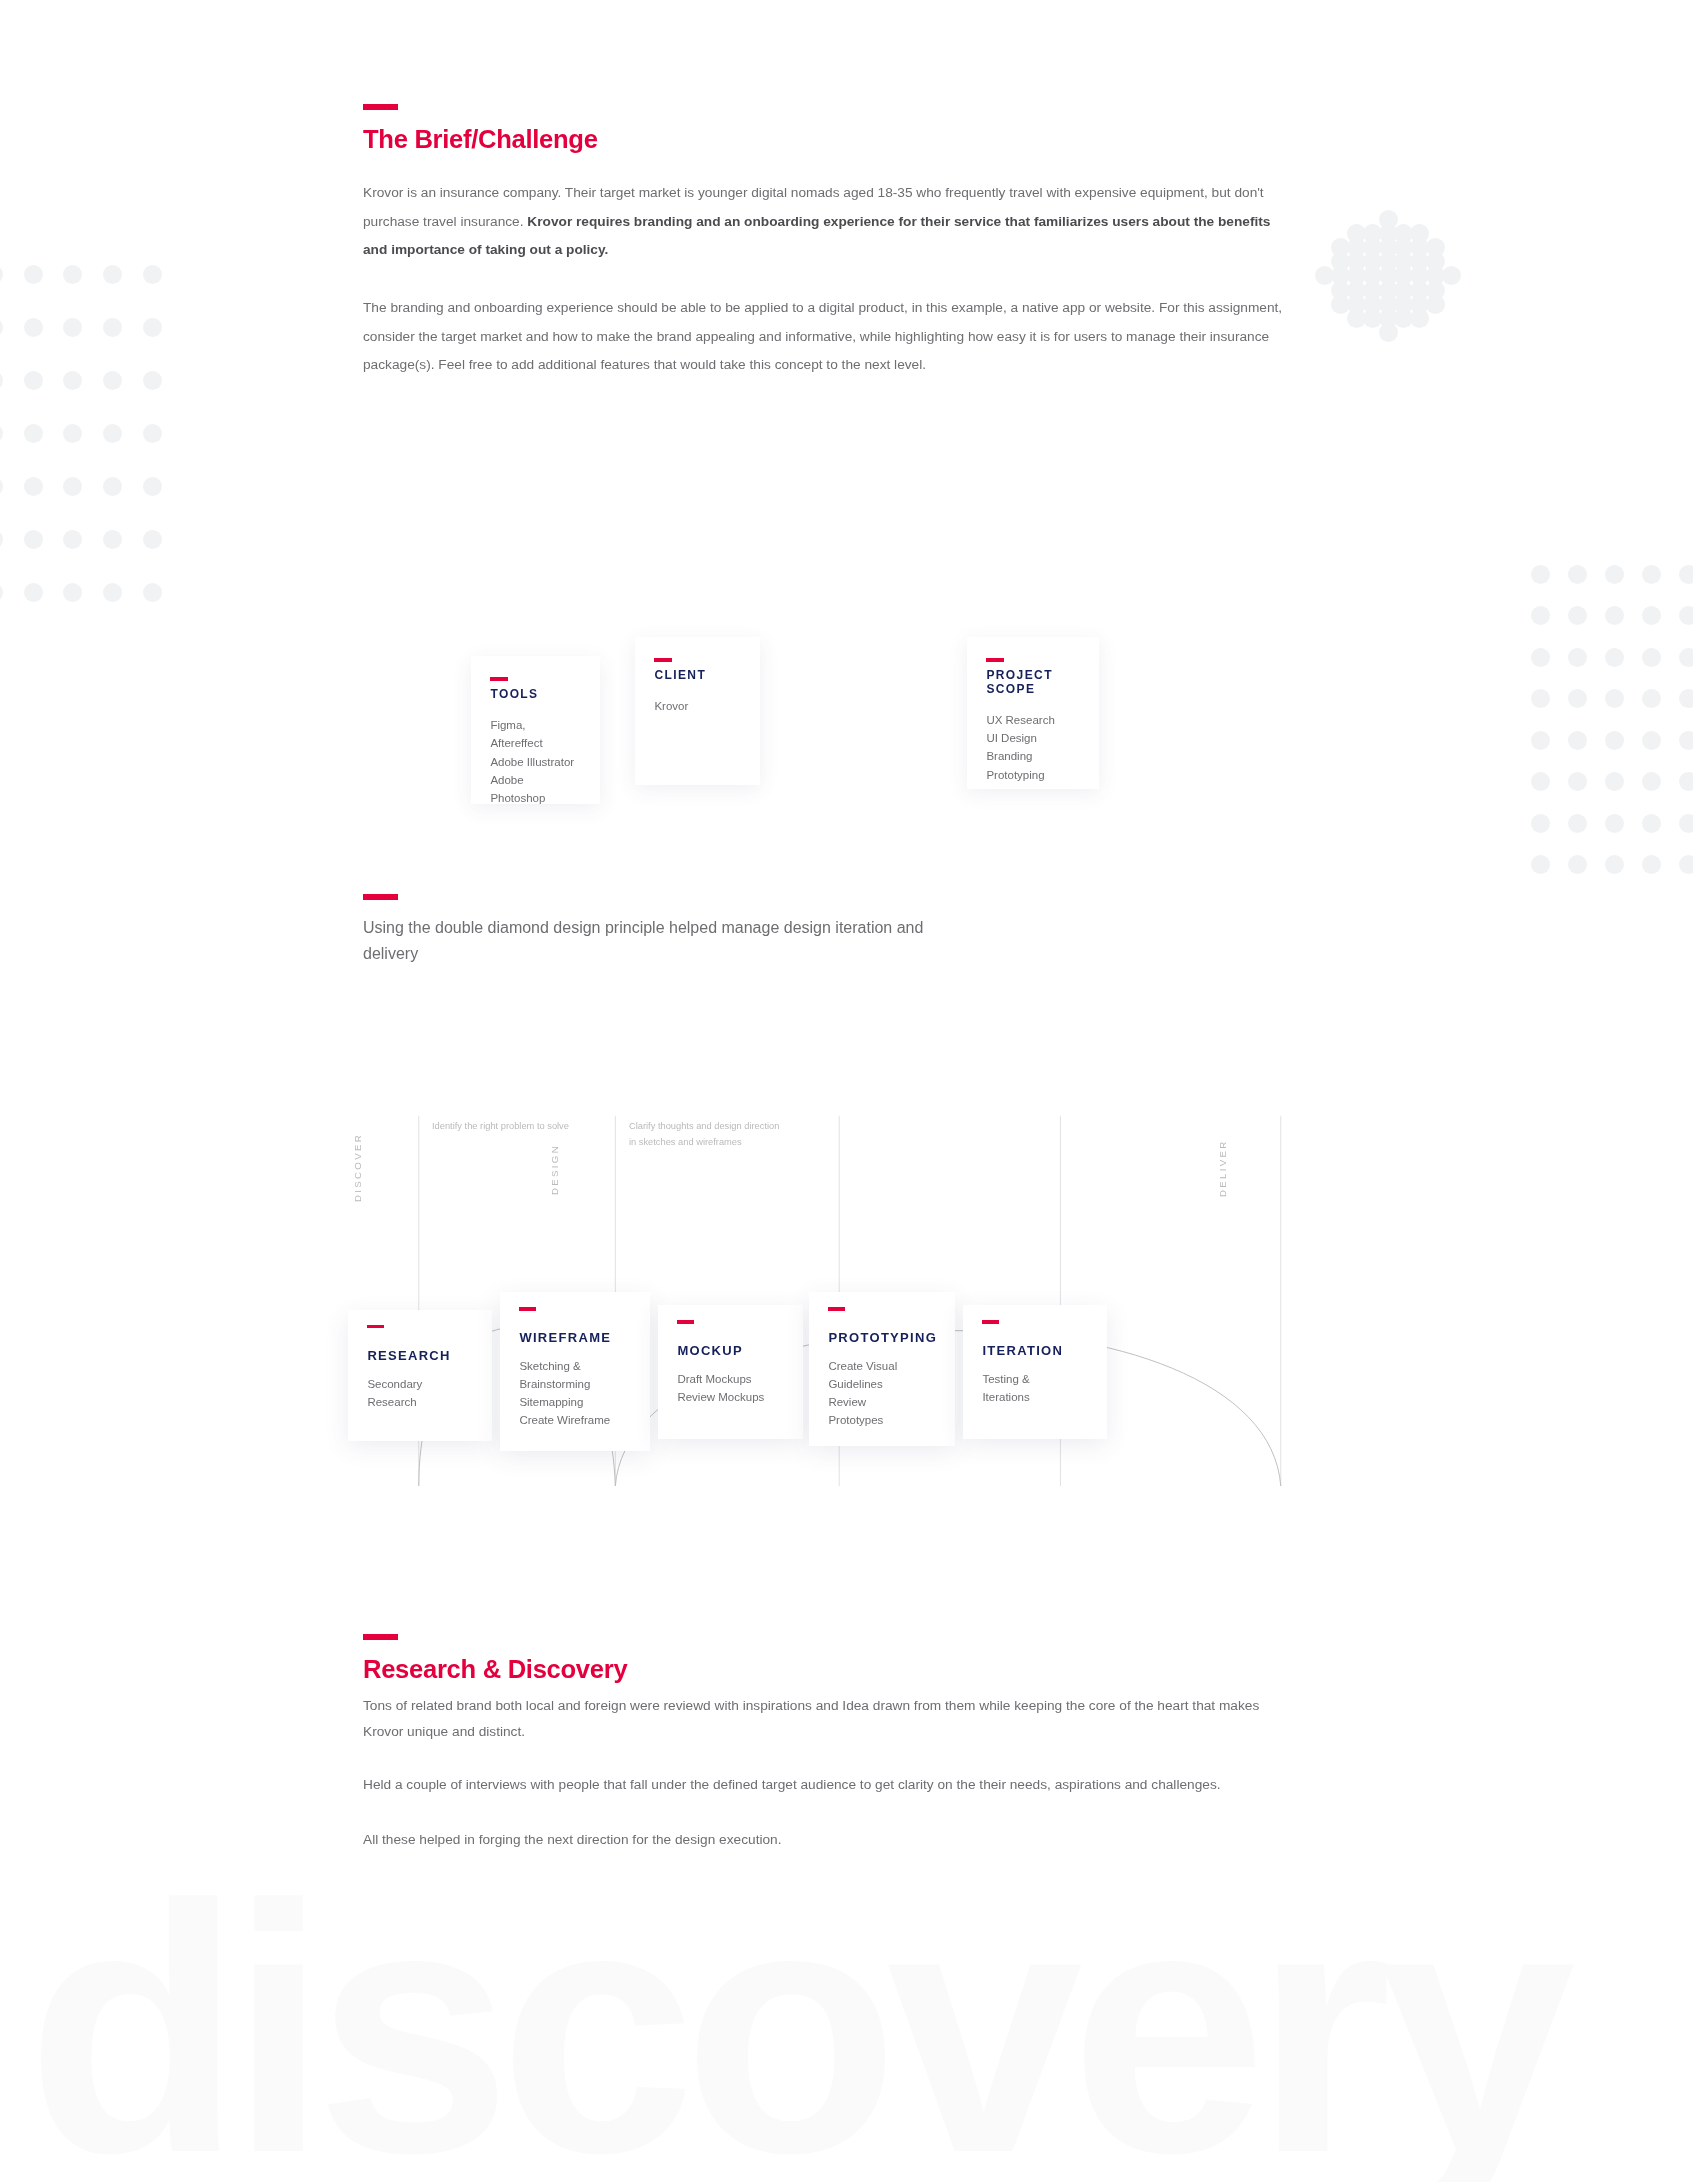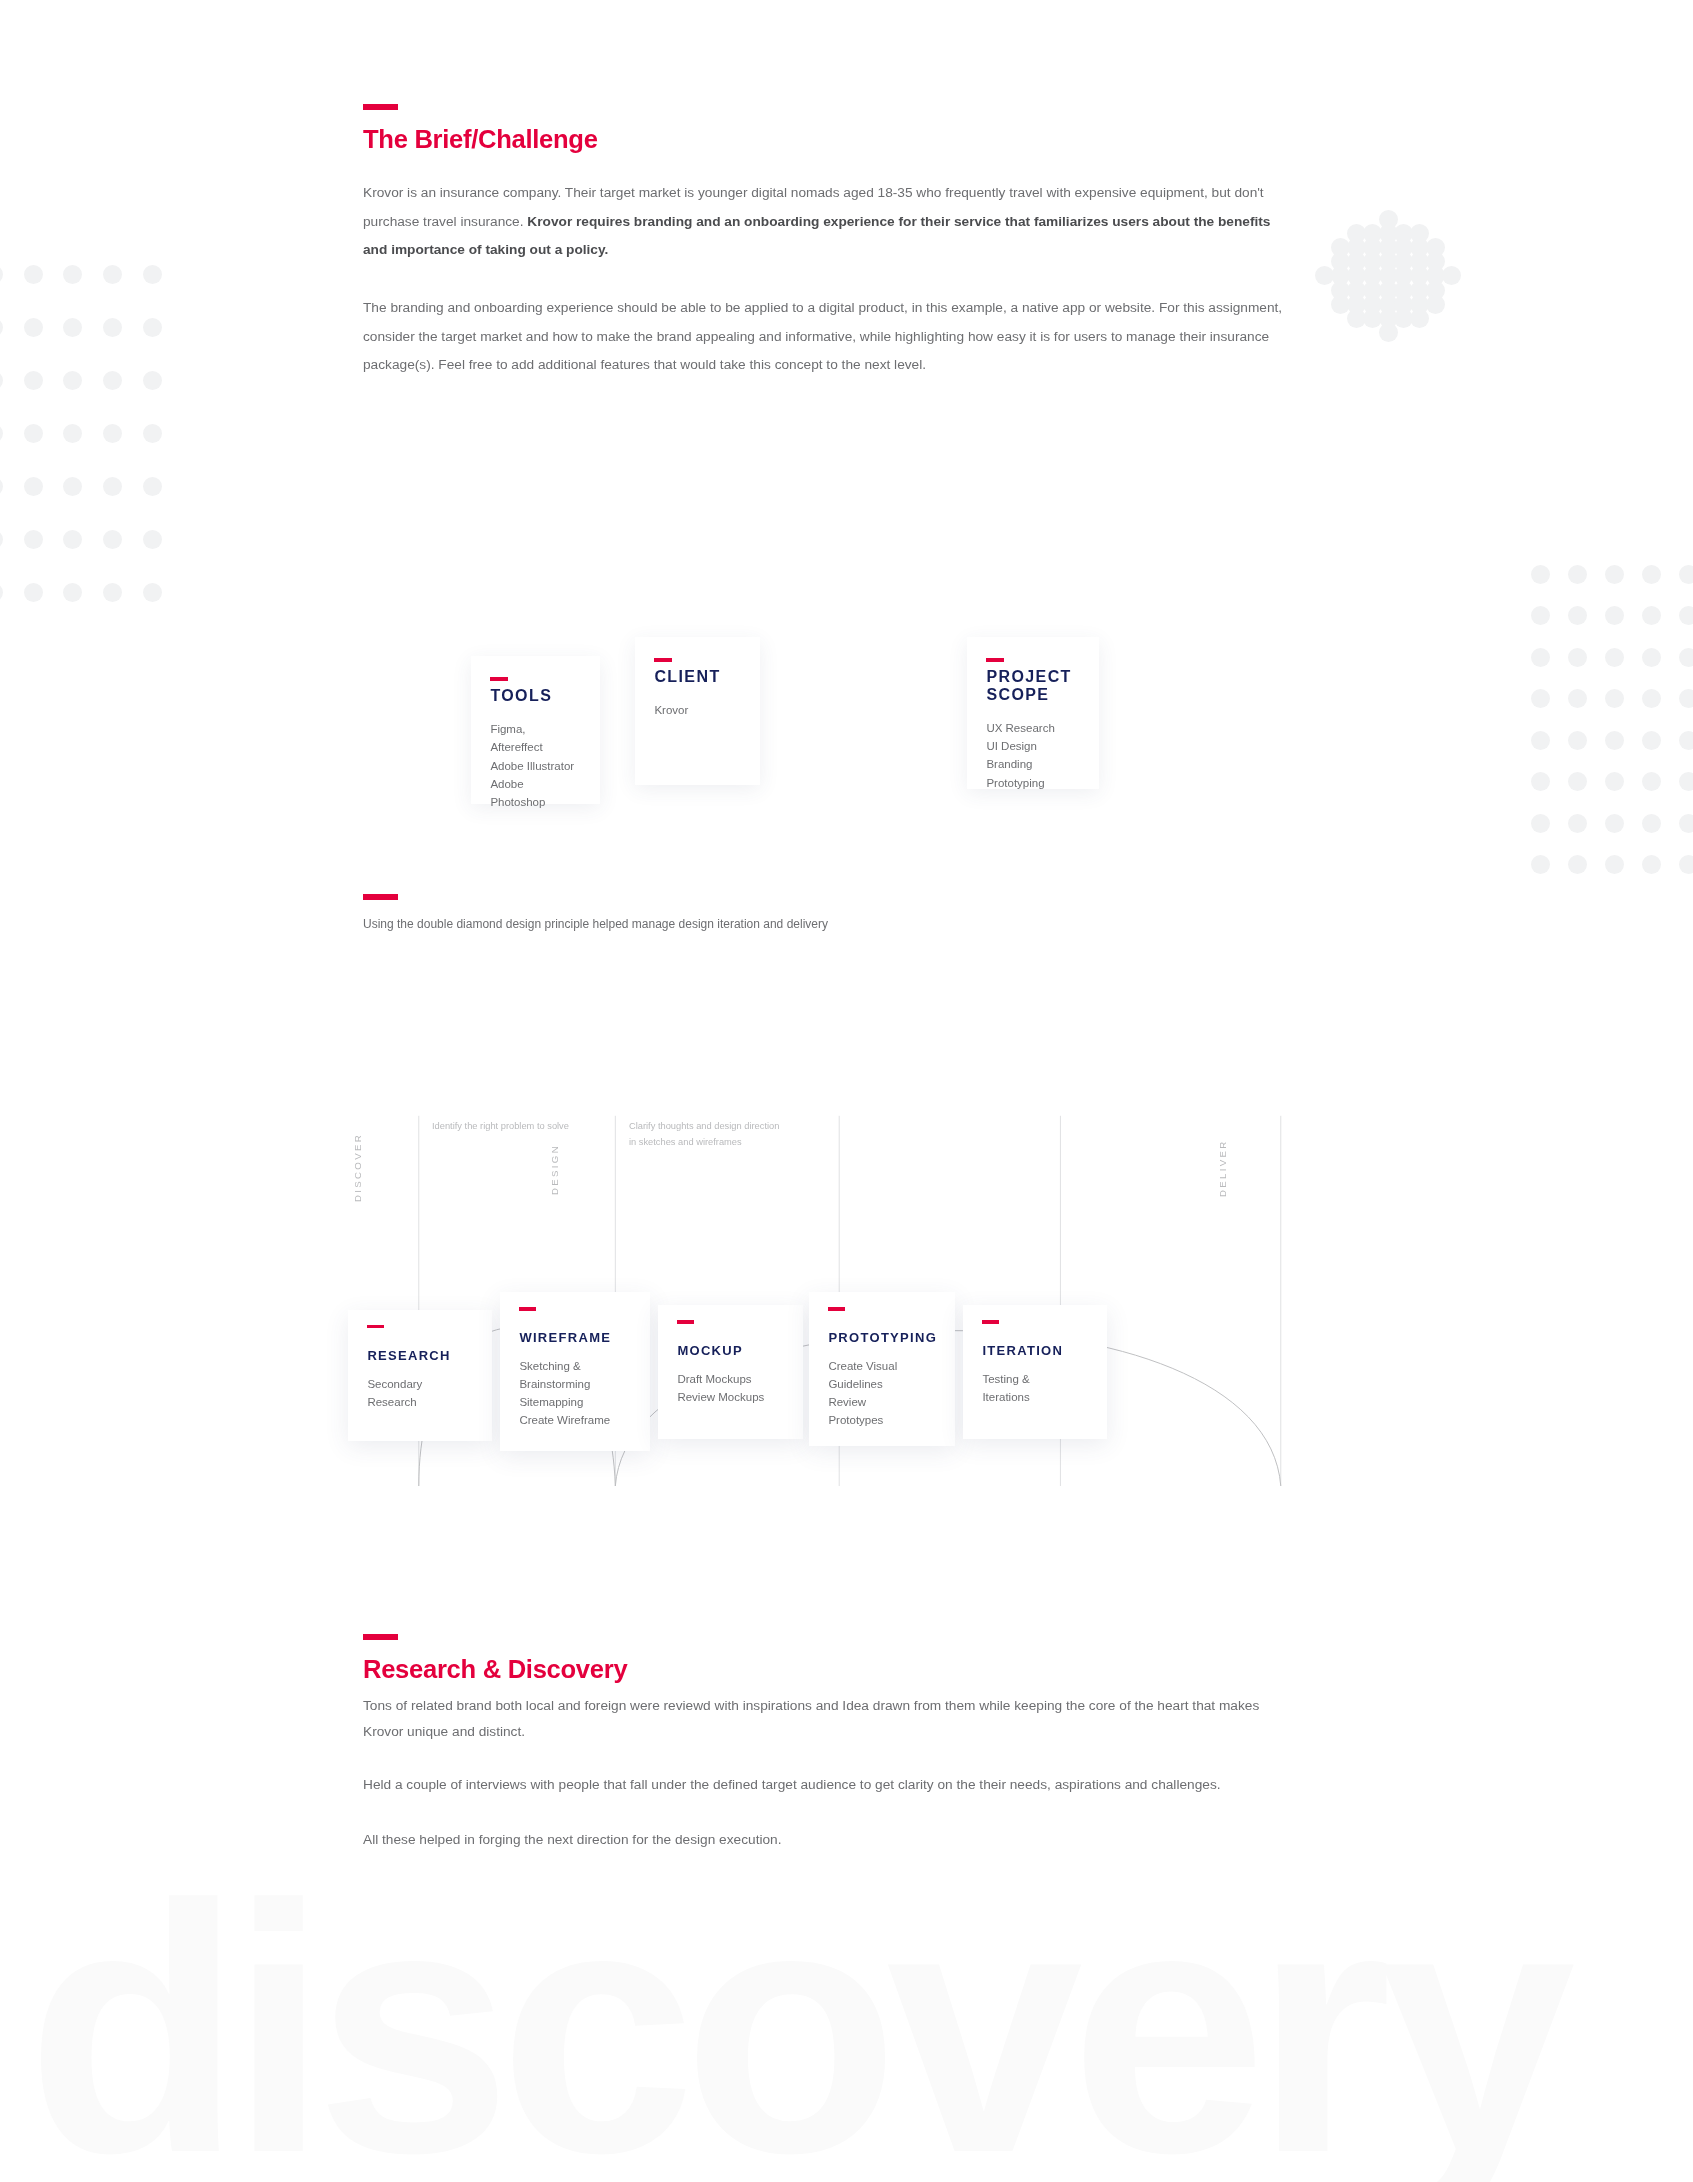--- a/index.html
+++ b/index.html
@@ -65,36 +65,36 @@
   #info-cards { position:absolute; left:471px; top:637px; width:750px; height:168px; }
   .info-card {
     position:absolute;
     background:#ffffff;
     box-shadow:0 5.3px 19.4px rgba(60,70,110,0.085);
     padding:21px 19.4px 16px 19.4px;
   }
   .card-accent { width:17.6px; height:3.5px; background:#E4003D; margin-bottom:6.2px; }
   .card-title {
     color:#16205a;
-    font-size:16px;
+    font-size:12px;
     font-weight:bold;
     letter-spacing:1.4px;
     margin-bottom:15px;
   }
   .card-list { color:#6d6e71; font-size:11.5px; line-height:1.59; }
   .card-list span { display:block; }
 
   #card-tools    { left:0px;   top:19.4px;  width:129px; height:148px; }
   #card-client   { left:164px; top:0px;   width:125px; height:148px; }
   #card-team     { left:326px; top:0px;   width:132px; height:141px; }
   #card-scope    { left:496px; top:0px;   width:132px; height:152px; }
 
   
   #section-process { position:absolute; left:363px; top:894px; width:618px; }
-  #process-sub { margin-top:15px; line-height:1.6; font-size:12px; color:#6d6e71; }
+  #process-sub { margin-top:15px; line-height:1.6; font-size:16px; color:#6d6e71; }
 
   
   #diagram { position:absolute; left:348px; top:1107px; width:1045px; height:379px; z-index:1; }
   #diagram svg { position:absolute; left:0; top:0; }
 
   .vlabel {
     position:absolute;
     writing-mode:vertical-rl;
     transform:rotate(180deg);
     color:#b9babc;

